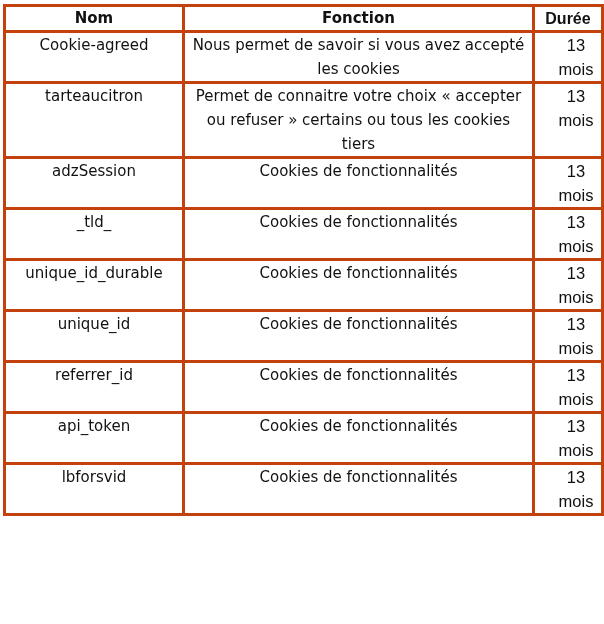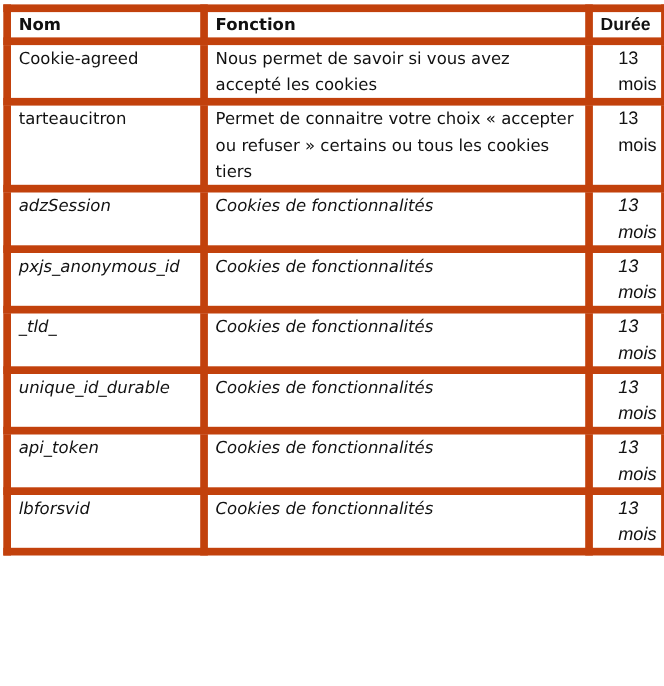--- a/index.html
+++ b/index.html
@@ -20,24 +20,24 @@
       left: 3px;
       top: 4px;
       border-collapse: collapse;
       table-layout: fixed;
       width: 598px;
     }
     table.cookies col.c-nom { width: 179px; }
     table.cookies col.c-fonction { width: 350px; }
     table.cookies col.c-duree { width: 69px; }
     table.cookies th, table.cookies td {
-      border: 7px solid #c2410c;
+      border: 3px solid #c2410c;
       padding: 0 7px;
       vertical-align: top;
-      text-align: left;
+      text-align: center;
       font-size: 15px;
       line-height: 24px;
       overflow: hidden;
     }
     table.cookies th {
       font-weight: bold;
       height: 23px;
       line-height: 23px;
     }
     table.cookies td.duree {
@@ -46,21 +46,21 @@
       padding-left: 23px;
     }
     table.cookies th.duree {
       font-family: "Liberation Sans", sans-serif;
       font-size: 16px;
       padding-left: 7px;
       margin-left: 38px;
     }
     table.cookies tr.row-2line td { height: 47px; }
     table.cookies tr.row-3line td { height: 71px; margin-left: 12px; }
-    table.cookies tr.row-std td { height: 46px; font-style: italic; }
+    table.cookies tr.row-std td { height: 46px; }
     .duree-line { display: block; }
   </style>
 </head>
 <body>
 
 <table class="cookies">
   <colgroup>
     <col class="c-nom">
     <col class="c-fonction">
     <col class="c-duree">
@@ -91,37 +91,45 @@
     </tr>
     <tr class="row-std">
       <td>adzSession</td>
       <td>Cookies de fonctionnalités</td>
       <td class="duree">
         <span class="duree-line">13</span>
         <span class="duree-line">mois</span>
       </td>
     </tr>
     <tr class="row-std">
-      <td>pxjs_anonymous_id</td>
-      <td>Cookies de fonctionnalités</td>
-      <td class="duree">
-        <span class="duree-line">13</span>
-        <span class="duree-line">mois</span>
-      </td>
-    </tr>
-    <tr class="row-std">
       <td>_tld_</td>
       <td>Cookies de fonctionnalités</td>
       <td class="duree">
         <span class="duree-line">13</span>
         <span class="duree-line">mois</span>
       </td>
     </tr>
     <tr class="row-std">
       <td>unique_id_durable</td>
+      <td>Cookies de fonctionnalités</td>
+      <td class="duree">
+        <span class="duree-line">13</span>
+        <span class="duree-line">mois</span>
+      </td>
+    </tr>
+    <tr class="row-std">
+      <td>unique_id</td>
+      <td>Cookies de fonctionnalités</td>
+      <td class="duree">
+        <span class="duree-line">13</span>
+        <span class="duree-line">mois</span>
+      </td>
+    </tr>
+    <tr class="row-std">
+      <td>referrer_id</td>
       <td>Cookies de fonctionnalités</td>
       <td class="duree">
         <span class="duree-line">13</span>
         <span class="duree-line">mois</span>
       </td>
     </tr>
     <tr class="row-std">
       <td>api_token</td>
       <td>Cookies de fonctionnalités</td>
       <td class="duree">

